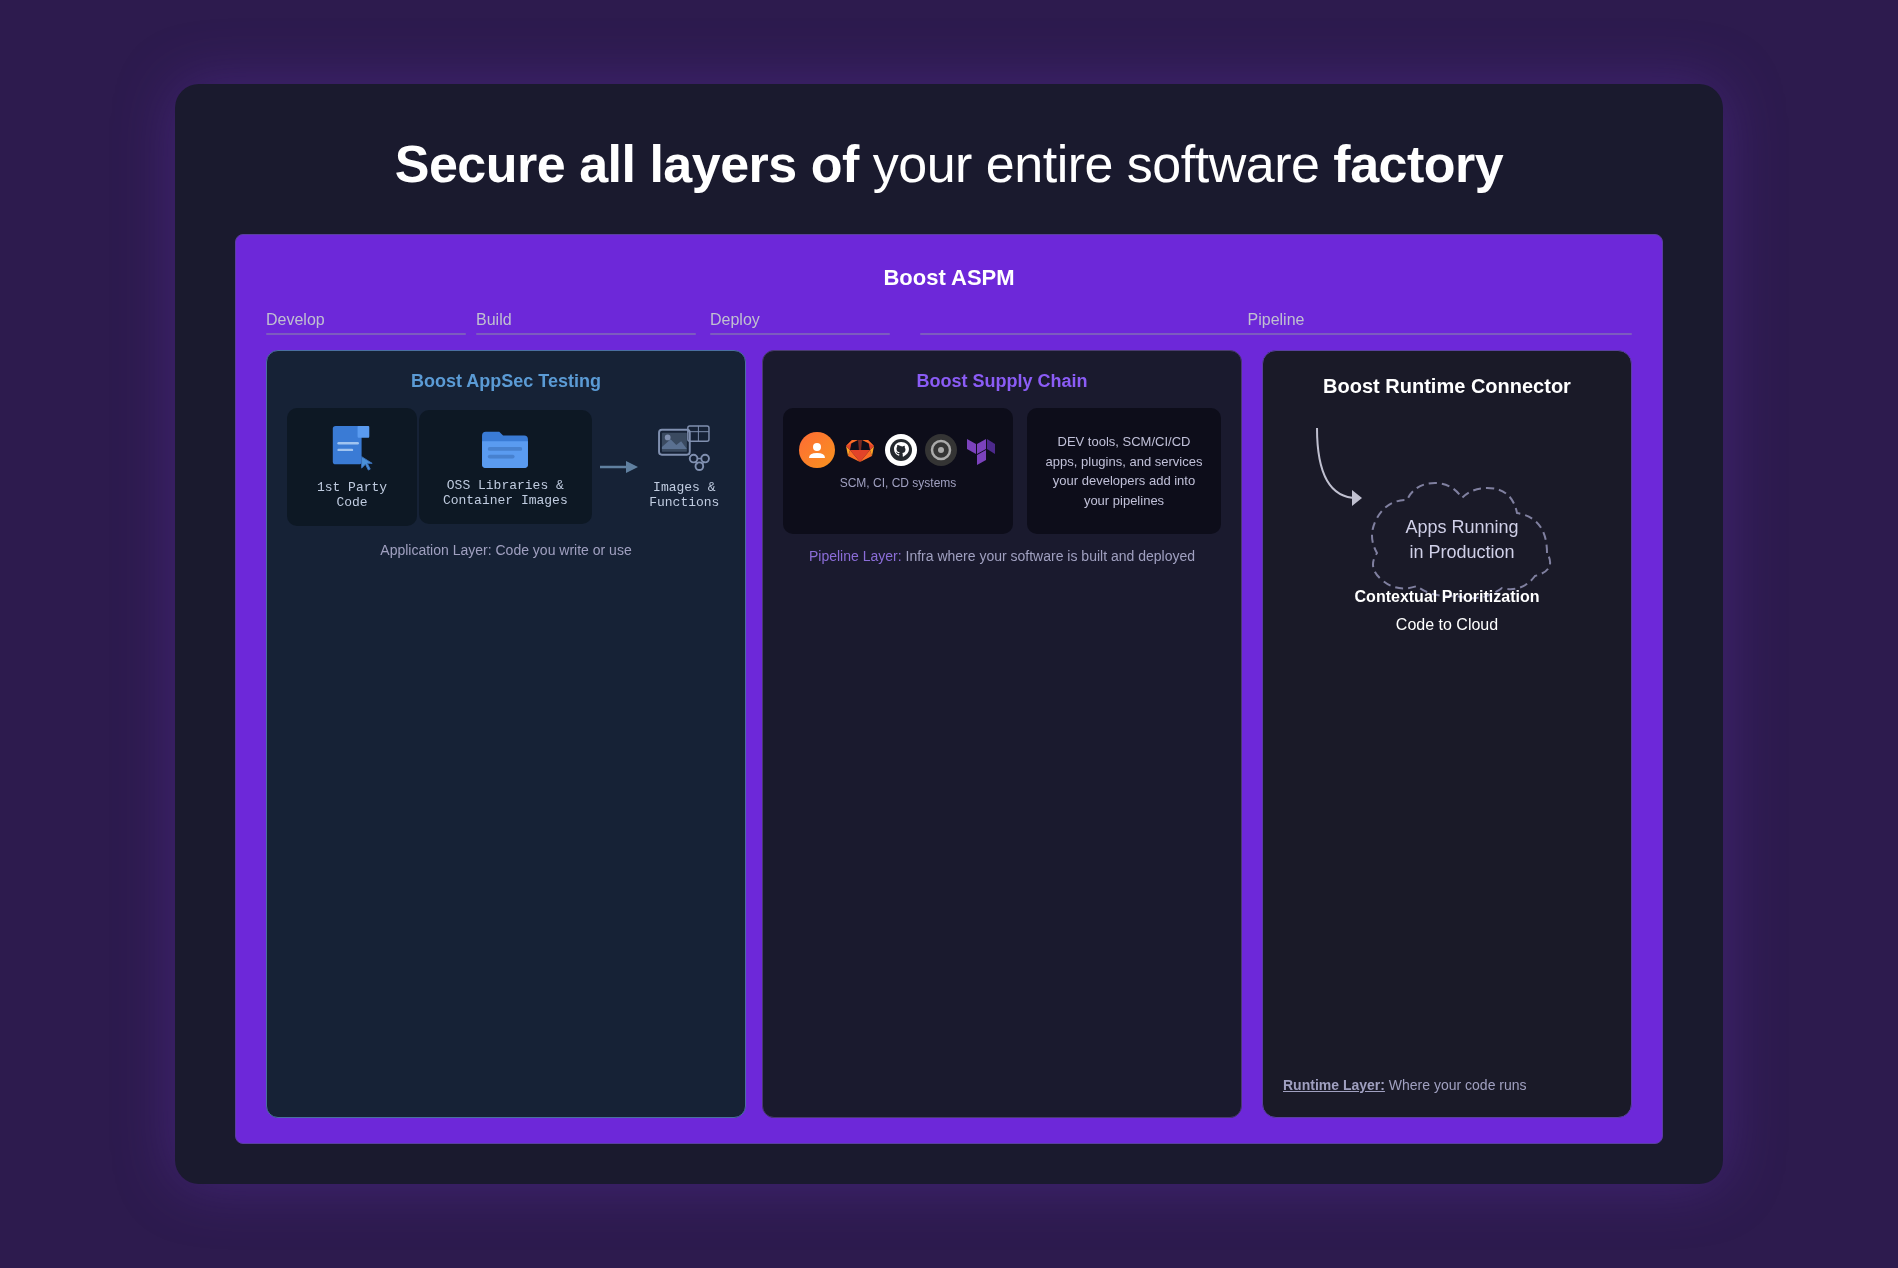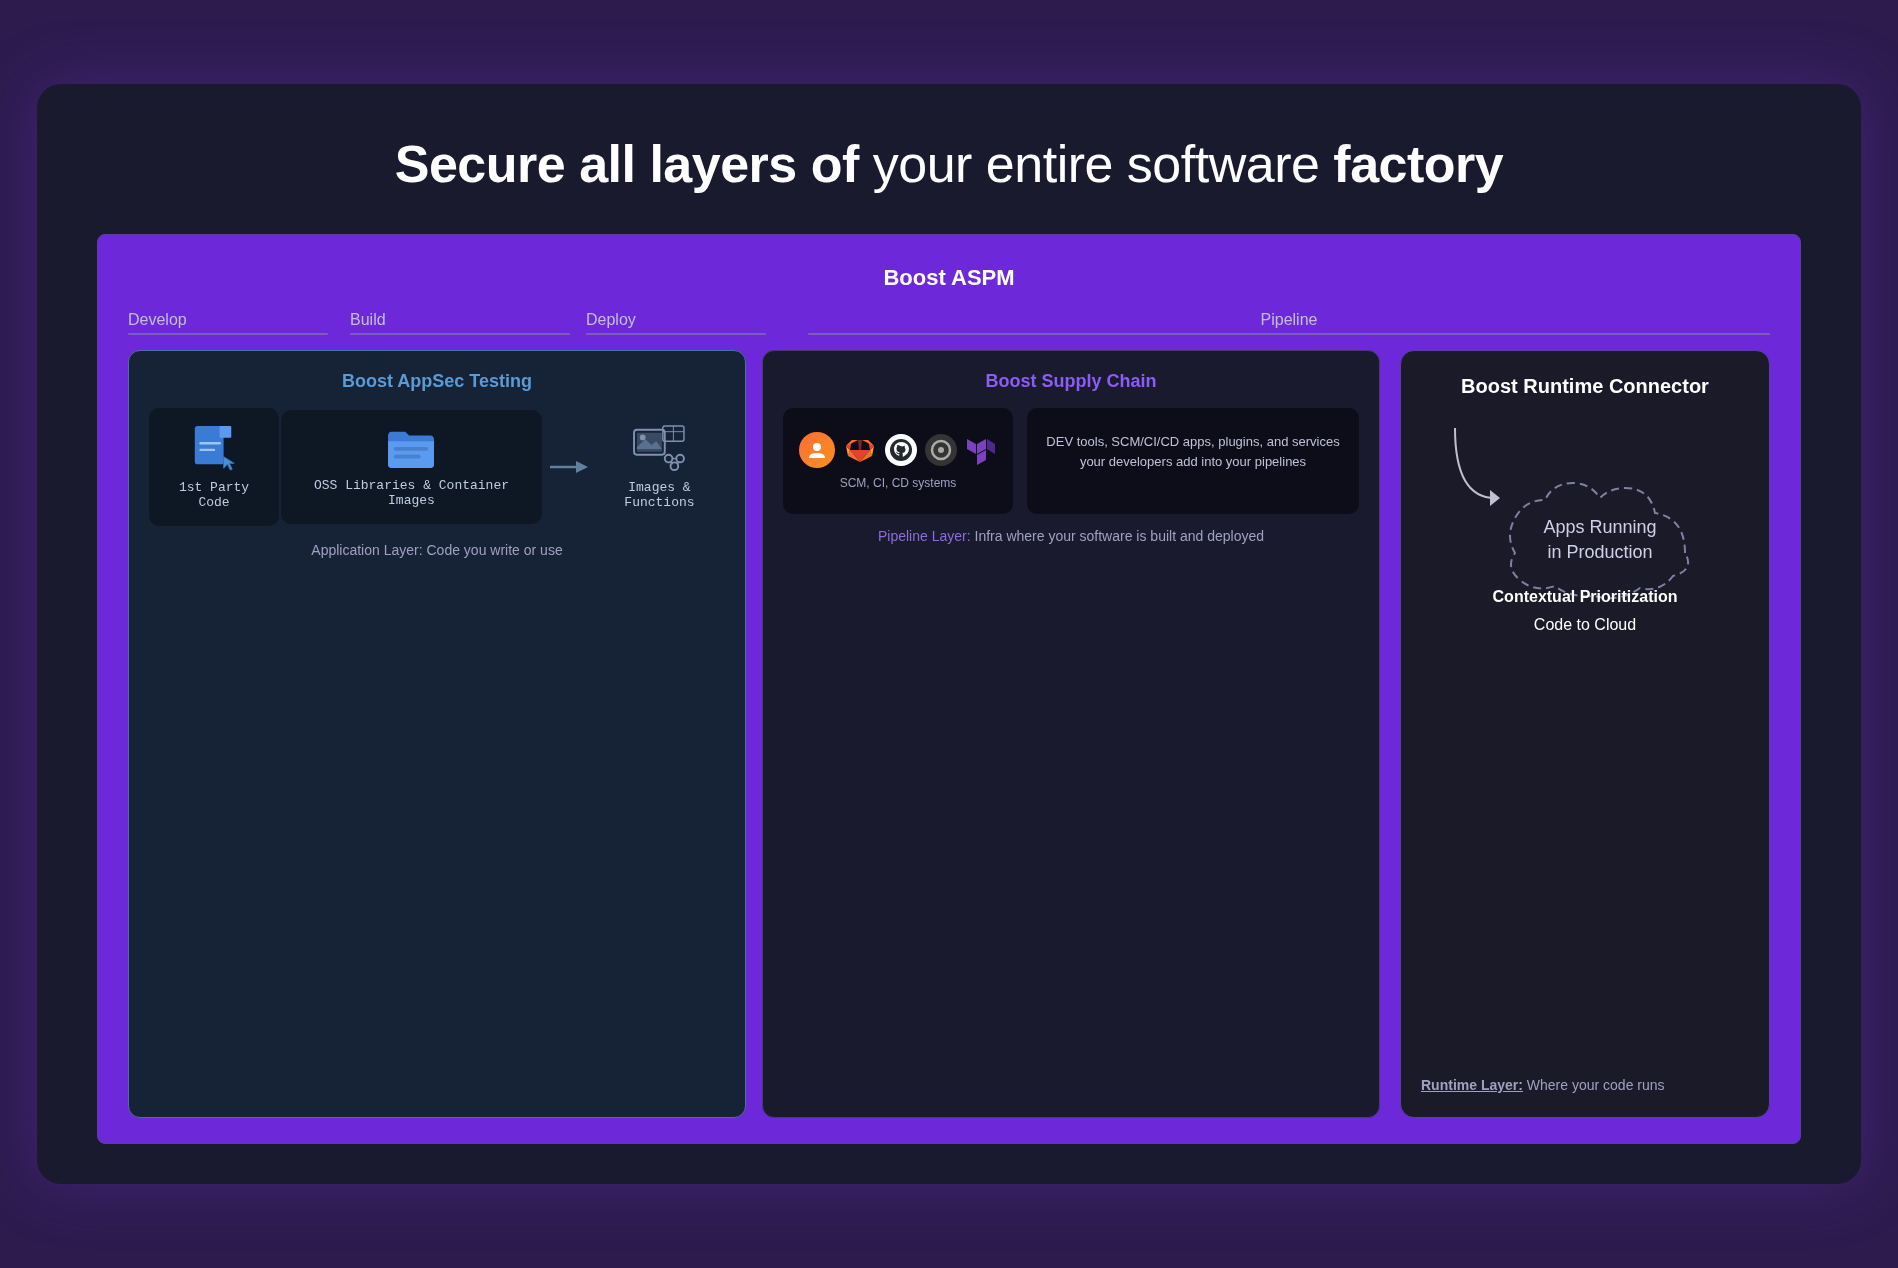--- a/index.html
+++ b/index.html
@@ -10,21 +10,21 @@
       background: #2d1b4e;
       display: flex;
       align-items: center;
       justify-content: center;
       font-family: -apple-system, BlinkMacSystemFont, 'Segoe UI', sans-serif;
     }
 
     .outer-card {
       background: #1a1a2e;
       border-radius: 24px;
-      width: 1824px;
+      width: 1548px;
       height: 1100px;
       display: flex;
       flex-direction: column;
       align-items: center;
       padding: 50px 60px 40px;
       box-shadow: 0 0 60px rgba(100,50,180,0.4);
       justify-content: flex-end;
     }
 
     .main-title {
@@ -55,21 +55,20 @@
       font-size: 22px;
       font-weight: 700;
       color: #ffffff;
       text-align: center;
       margin-bottom: 20px;
     }
 
     .phase-labels {
       display: flex;
       margin-bottom: 15px;
-      gap: 12px;
     }
 
     .phase-label {
       font-size: 16px;
       color: #c0c0d0;
       padding-bottom: 6px;
       position: relative;
     }
 
     .phase-label::after {
@@ -78,21 +77,21 @@
       bottom: 0;
       left: 0;
       width: 100%;
       height: 2px;
       background: #7c5cbf;
       border-radius: 2px;
     }
 
     .phase-label.develop { width: 200px; }
     .phase-label.build { width: 220px; margin-left: 10px; }
-    .phase-label.deploy { width: 180px; margin-left: 4px; }
+    .phase-label.deploy { width: 180px; margin-left: 14px; }
     .phase-label.runtime { flex: 1; margin-left: 30px; text-align: center; }
 
     .content-area {
       display: flex;
       gap: 20px;
       flex: 1;
     }
 
     .left-column {
       flex: 1;

